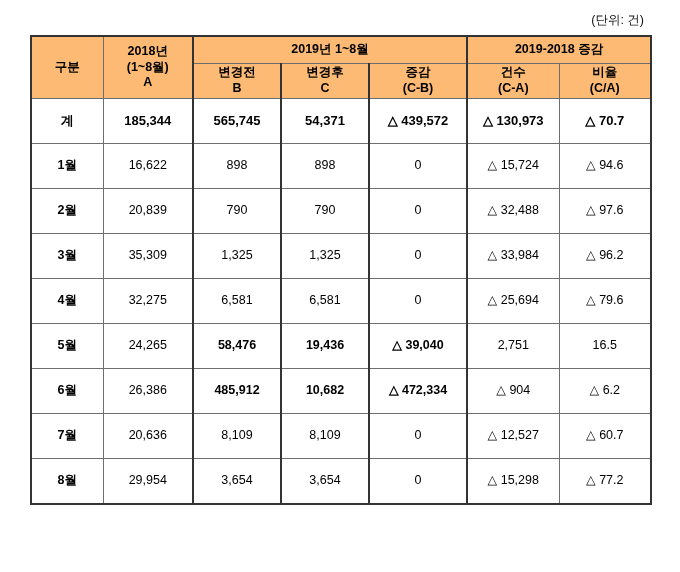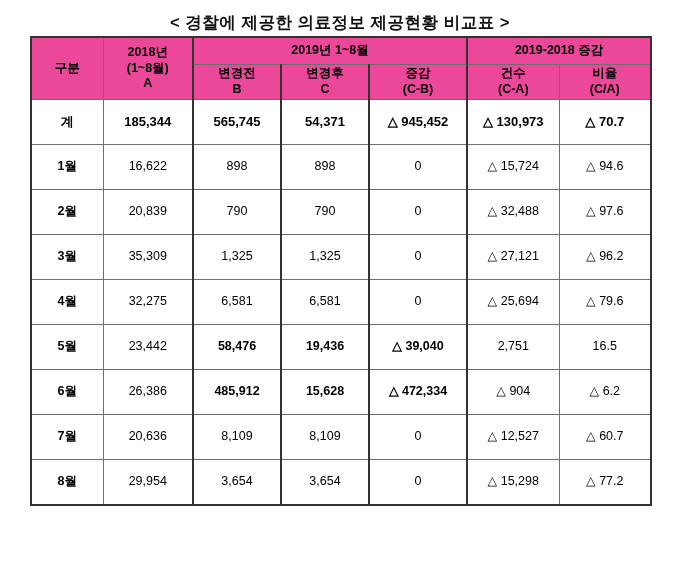--- a/index.html
+++ b/index.html
@@ -50,21 +50,21 @@
     border: 1px solid #6e6e6e;
     text-align: center;
     vertical-align: middle;
     font-size: 12.5px;
     color: #000;
     padding: 0;
     line-height: 1.25;
   }
   table.data th {
     font-weight: bold;
-    background: #ec4899;
+    background: #fdba74;
     height: 22px;
   }
   thead .h-top th {
     height: 26px;
   }
   thead .h-bot th {
     height: 34px;
     margin-left: 27px;
   }
   table.data tbody td {
@@ -95,22 +95,22 @@
   .col-c {
     border-left: 2px solid #333 !important;
     border-right: 2px solid #333 !important;
   }
 </style>
 </head>
 <body>
 
 <div class="page">
 
-  <div class="title">&lt; 경찰에 제공한 의료정보 제공현황 비교표 &gt;</div>
-
+
+  <div class="unit-line">(단위: 건)</div>
 
   <div class="table-wrap">
     <table class="data">
       <colgroup>
         <col style="width:72px">
         <col style="width:90px">
         <col style="width:88px">
         <col style="width:88px">
         <col style="width:98px">
         <col style="width:92px">
@@ -156,21 +156,21 @@
           </th>
         </tr>
       </thead>
       <tbody>
 
         <tr class="sum">
           <td class="rowhead">계</td>
           <td>185,344</td>
           <td class="sep-left">565,745</td>
           <td class="col-c">54,371</td>
-          <td>△ 945,452</td>
+          <td>△ 439,572</td>
           <td class="sep-left">△ 130,973</td>
           <td>△ 70.7</td>
         </tr>
 
         <tr>
           <td class="rowhead">1월</td>
           <td>16,622</td>
           <td class="sep-left">898</td>
           <td class="col-c">898</td>
           <td>0</td>
@@ -187,49 +187,49 @@
           <td class="sep-left">△ 32,488</td>
           <td>△ 97.6</td>
         </tr>
 
         <tr>
           <td class="rowhead">3월</td>
           <td>35,309</td>
           <td class="sep-left">1,325</td>
           <td class="col-c">1,325</td>
           <td>0</td>
-          <td class="sep-left">△ 27,121</td>
+          <td class="sep-left">△ 33,984</td>
           <td>△ 96.2</td>
         </tr>
 
         <tr>
           <td class="rowhead">4월</td>
           <td>32,275</td>
           <td class="sep-left">6,581</td>
           <td class="col-c">6,581</td>
           <td>0</td>
           <td class="sep-left">△ 25,694</td>
           <td>△ 79.6</td>
         </tr>
 
         <tr>
           <td class="rowhead">5월</td>
-          <td>23,442</td>
+          <td>24,265</td>
           <td class="sep-left strong">58,476</td>
           <td class="col-c strong">19,436</td>
           <td class="strong">△ 39,040</td>
           <td class="sep-left">2,751</td>
           <td>16.5</td>
         </tr>
 
         <tr>
           <td class="rowhead">6월</td>
           <td>26,386</td>
           <td class="sep-left strong">485,912</td>
-          <td class="col-c strong">15,628</td>
+          <td class="col-c strong">10,682</td>
           <td class="strong">△ 472,334</td>
           <td class="sep-left">△ 904</td>
           <td>△ 6.2</td>
         </tr>
 
         <tr>
           <td class="rowhead">7월</td>
           <td>20,636</td>
           <td class="sep-left">8,109</td>
           <td class="col-c">8,109</td>

